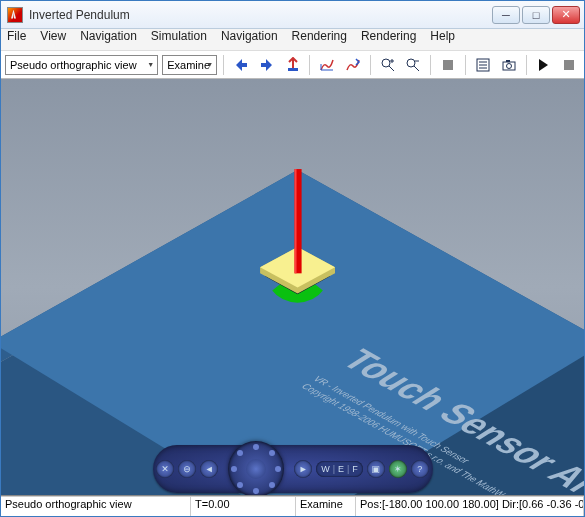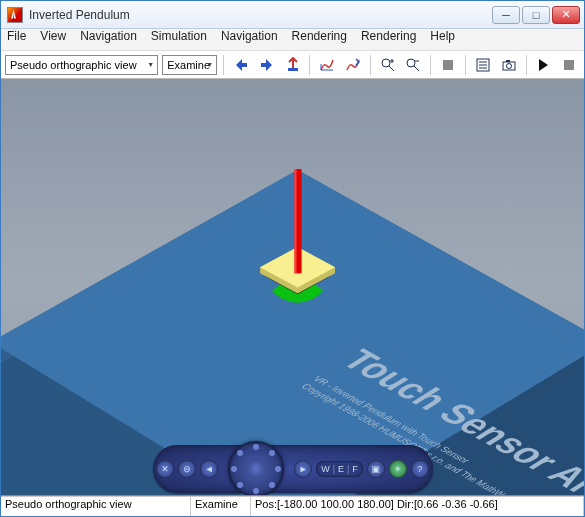--- a/index.html
+++ b/index.html
@@ -190,17 +190,18 @@
         <span>F</span>
       </div>
       <div class="navbtn">▣</div>
       <div class="navbtn" style="background:radial-gradient(#6c8,#2a6a3a)">✶</div>
       <div class="navbtn">?</div>
     </div>
   </div>
 
   <div class="statusbar">
     <div class="statuscell" style="width:190px">Pseudo orthographic view</div>
+    <div class="statuscell" style="width:105px">T=0.00</div>
     <div class="statuscell" style="width:60px">Examine</div>
     <div class="statuscell" style="flex:1">Pos:[-180.00 100.00 180.00] Dir:[0.66 -0.36 -0.66]</div>
   </div>
 
 </div>
 
 </body></html>

